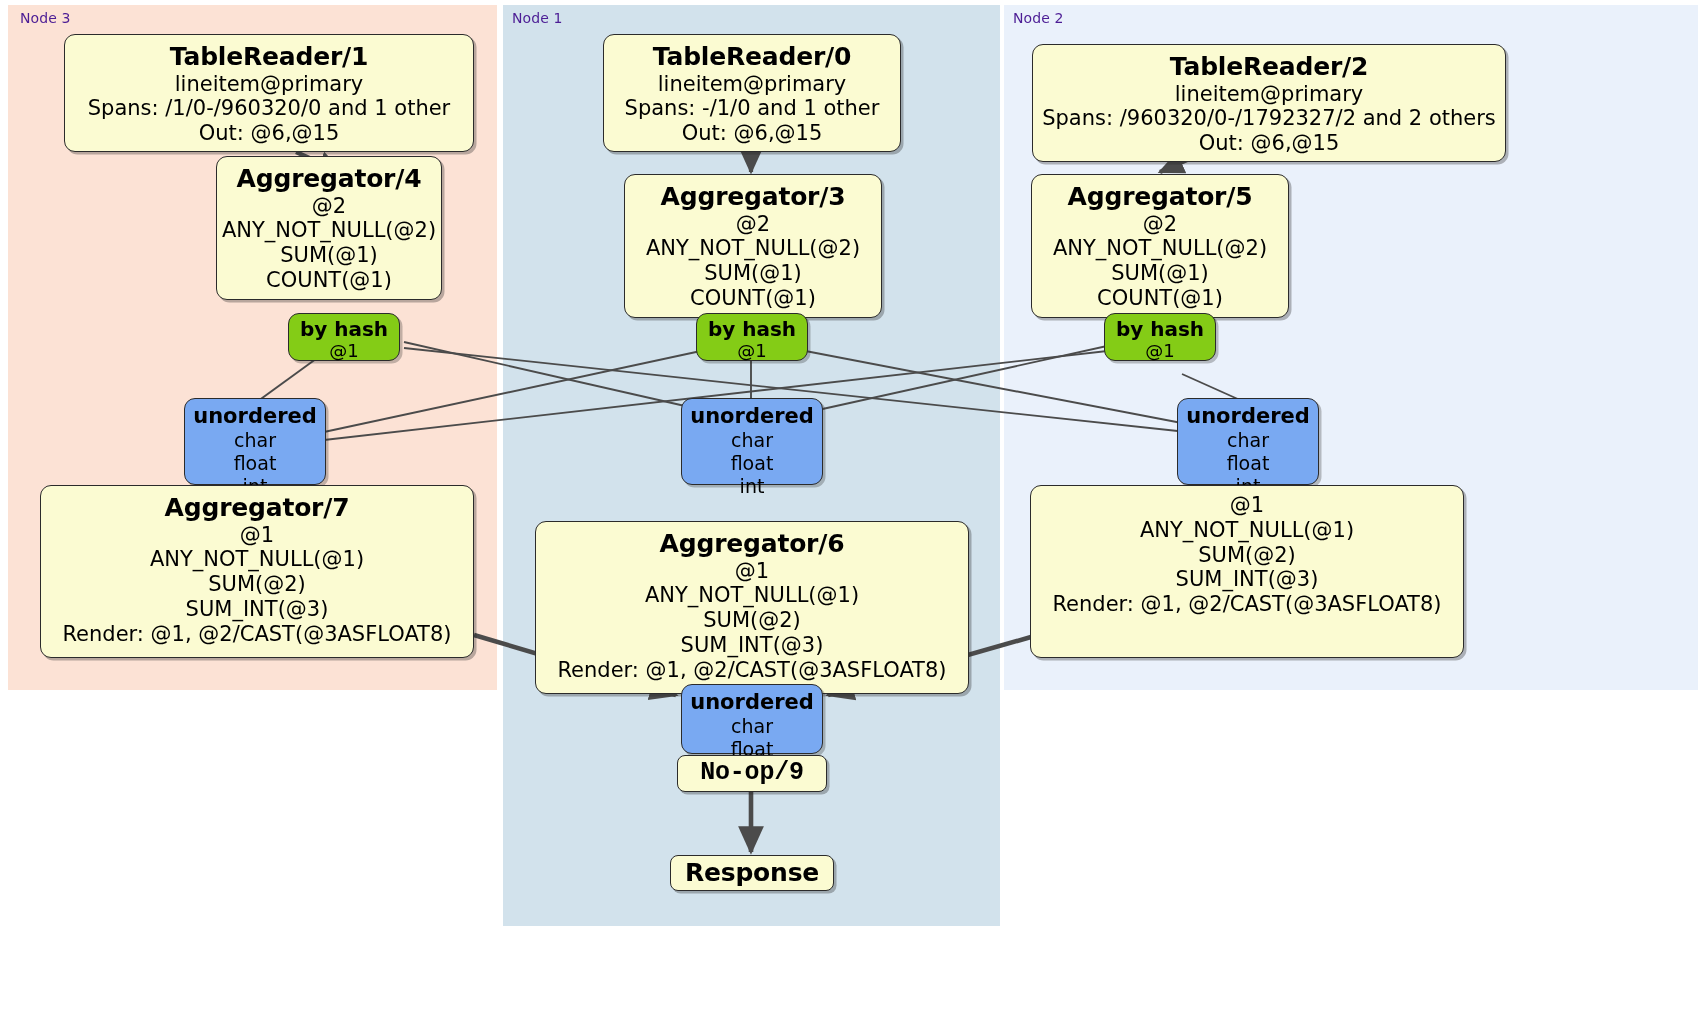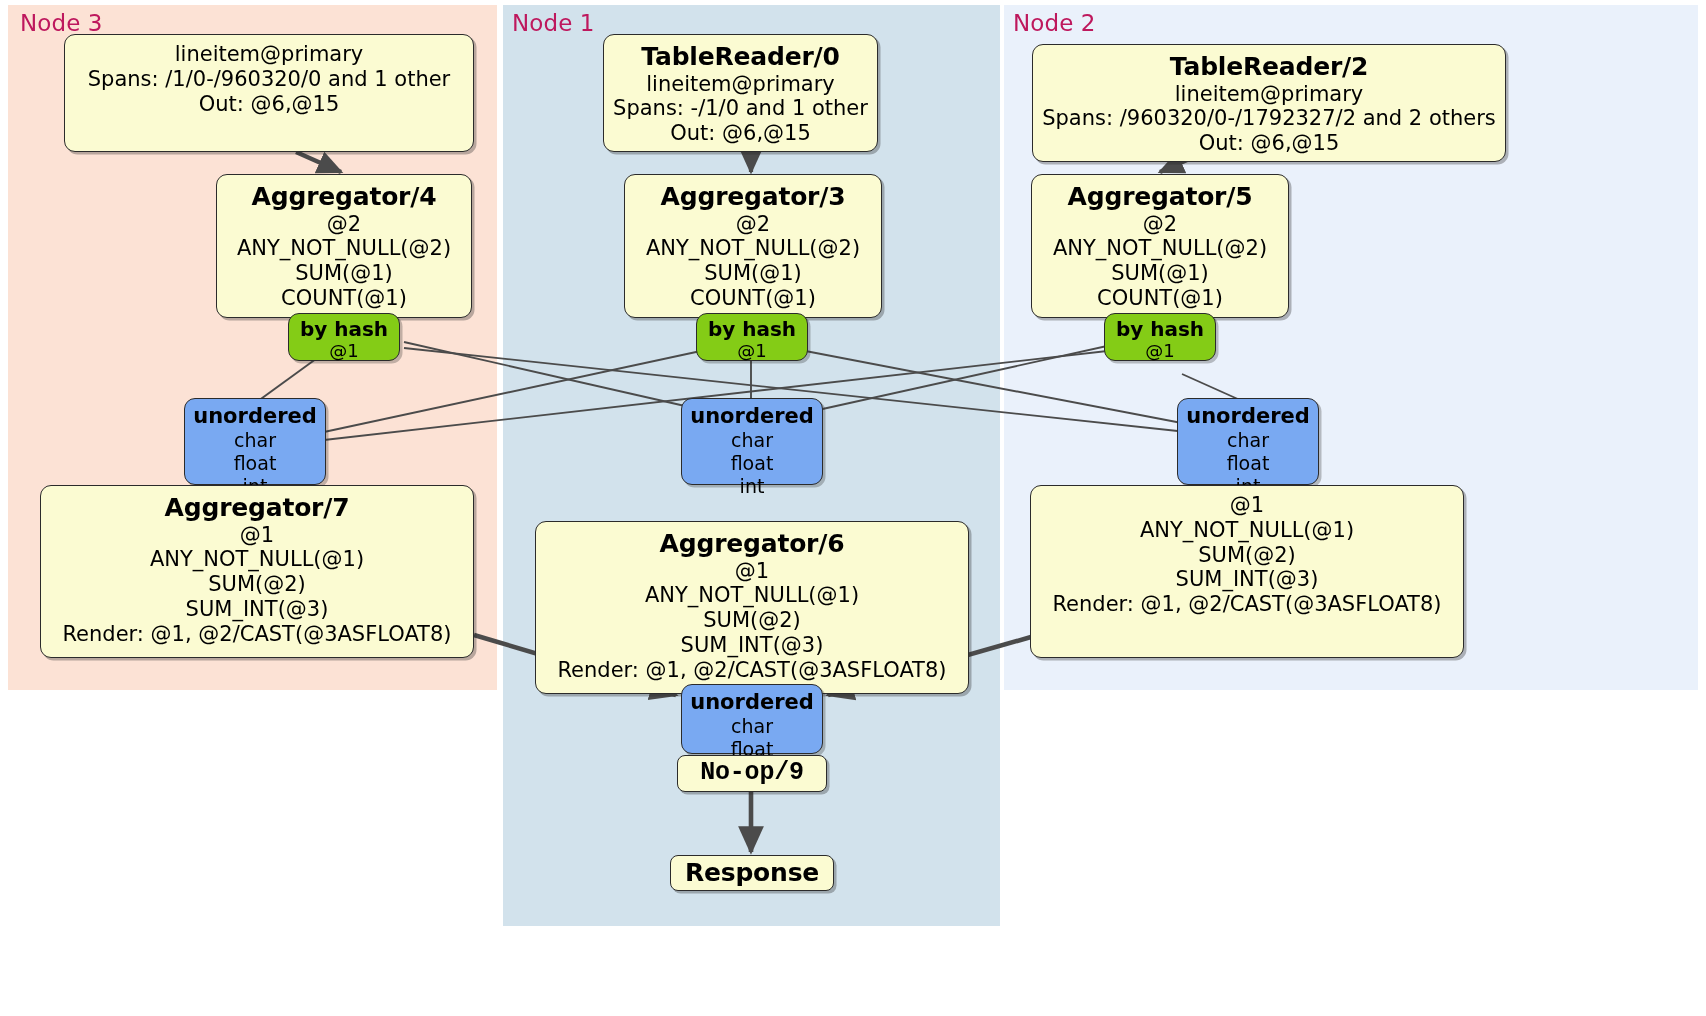--- a/index.html
+++ b/index.html
@@ -18,22 +18,22 @@
     background: #ffffff;
   }
 
   
   .cluster {
     position: absolute;
     box-sizing: border-box;
   }
   .cluster-label {
     position: absolute;
-    font-size: 23px;
-    color: #be185d;
+    font-size: 14px;
+    color: #4c1d95;
     white-space: nowrap;
     letter-spacing: 0.1px;
   }
 
   
   #edges {
     position: absolute;
     left: 0;
     top: 0;
     width: 1706px;
@@ -158,26 +158,27 @@
 
     <g stroke="#4b4b4b" stroke-width="4.6" fill="none" marker-end="url(#arrowThick)">
       <path d="M474,635 L676,695"></path>
       <path d="M751,658 L751,682"></path>
       <path d="M1031,637 L828,695"></path>
       <path d="M751,790 L751,852"></path>
     </g>
   </svg>
 
   <div class="gnode proc" style="left:64px; top:34px; width:410px; height:118px;">
+    <div class="title">TableReader/1</div>
     <div class="det">lineitem@primary</div>
     <div class="det">Spans: /1/0-/960320/0 and 1 other</div>
     <div class="det">Out: @6,@15</div>
   </div>
 
-  <div class="gnode proc" style="left:216px; top:174px; width:256px; height:144px;">
+  <div class="gnode proc" style="left:216px; top:156px; width:226px; height:144px;">
     <div class="title">Aggregator/4</div>
     <div class="det">@2</div>
     <div class="det">ANY_NOT_NULL(@2)</div>
     <div class="det">SUM(@1)</div>
     <div class="det">COUNT(@1)</div>
   </div>
 
   <div class="gnode hashbox" style="left:288px; top:313px; width:112px; height:48px;">
     <div class="title">by hash</div>
     <div class="det">@1</div>
@@ -192,21 +193,21 @@
 
   <div class="gnode proc" style="left:40px; top:485px; width:434px; height:173px;">
     <div class="title">Aggregator/7</div>
     <div class="det">@1</div>
     <div class="det">ANY_NOT_NULL(@1)</div>
     <div class="det">SUM(@2)</div>
     <div class="det">SUM_INT(@3)</div>
     <div class="det">Render: @1, @2/CAST(@3ASFLOAT8)</div>
   </div>
 
-  <div class="gnode proc" style="left:603px; top:34px; width:275px; height:118px;">
+  <div class="gnode proc" style="left:603px; top:34px; width:298px; height:118px;">
     <div class="title">TableReader/0</div>
     <div class="det">lineitem@primary</div>
     <div class="det">Spans: -/1/0 and 1 other</div>
     <div class="det">Out: @6,@15</div>
   </div>
 
   <div class="gnode proc" style="left:624px; top:174px; width:258px; height:144px;">
     <div class="title">Aggregator/3</div>
     <div class="det">@2</div>
     <div class="det">ANY_NOT_NULL(@2)</div>

